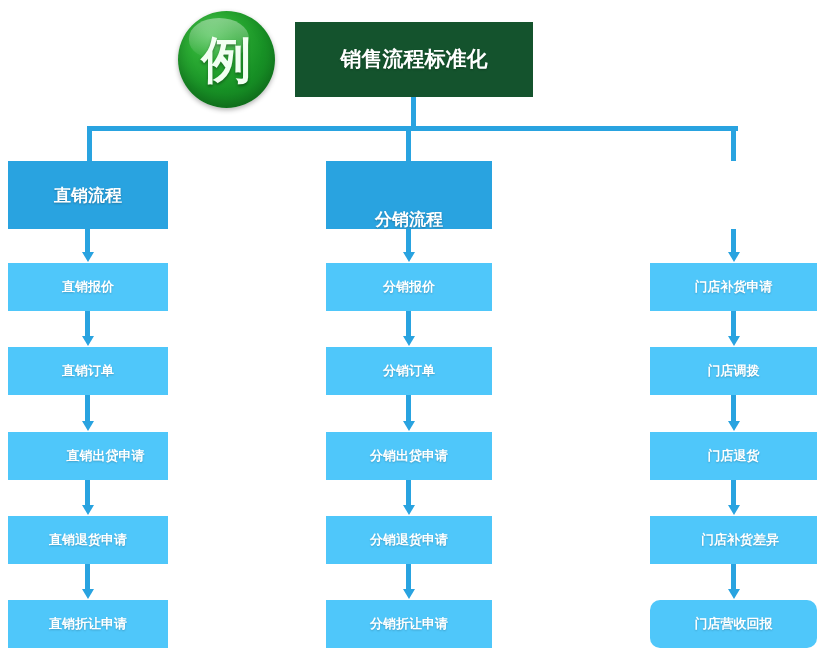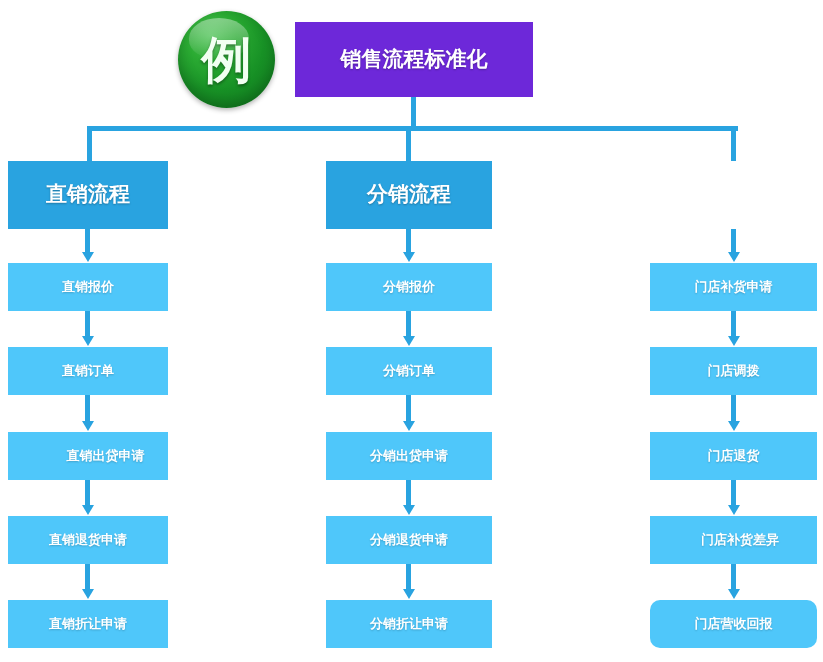--- a/index.html
+++ b/index.html
@@ -64,28 +64,28 @@
     display: flex;
     align-items: center;
     justify-content: center;
     color: #ffffff;
     text-align: center;
     box-sizing: border-box;
     line-height: 1.2;
     white-space: nowrap;
   }
   .node-root {
-    background: #6d28d9;
+    background: #14532d;
     font-size: 21px;
     font-weight: bold;
     text-shadow: 0 1px 2px rgba(0,0,0,0.28);
   }
   .node-cat {
     background: #29a3e0;
-    font-size: 21px;
+    font-size: 17px;
     font-weight: bold;
     text-shadow: 0 1px 2px rgba(0,0,0,0.28);
   }
   .node-step {
     background: #4fc7fa;
     font-size: 13px;
     font-weight: bold;
     text-shadow: 0 1px 2px rgba(0,0,0,0.20);
   }
 
@@ -162,21 +162,21 @@
   <div class="arrow" style="left:85px; top:480px; height:26px;"></div>
   <div class="node node-step" style="left:8px; top:516px; width:160px; height:48px;">
     <span>直销退货申请</span>
   </div>
 
   <div class="arrow" style="left:85px; top:564px; height:26px;"></div>
   <div class="node node-step" style="left:8px; top:600px; width:160px; height:48px;">
     <span>直销折让申请</span>
   </div>
 
-  <div class="node node-cat" style="left:326px; top:161px; width:166px; height:68px;">
+  <div class="node node-cat" style="left:326px; top:161px; width:166px; height:68px;align-items:flex-end;">
     <span>分销流程</span>
   </div>
 
   <div class="arrow" style="left:406px; top:229px; height:24px;"></div>
   <div class="node node-step" style="left:326px; top:263px; width:166px; height:48px;">
     <span>分销报价</span>
   </div>
 
   <div class="arrow" style="left:406px; top:311px; height:26px;"></div>
   <div class="node node-step" style="left:326px; top:347px; width:166px; height:48px;">

